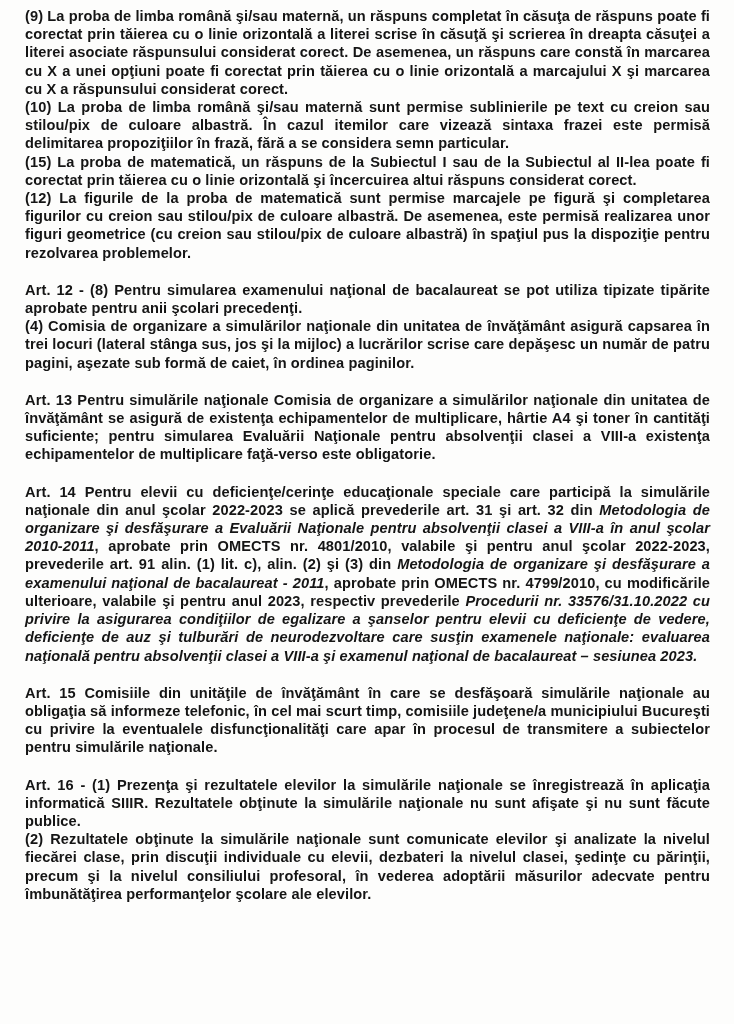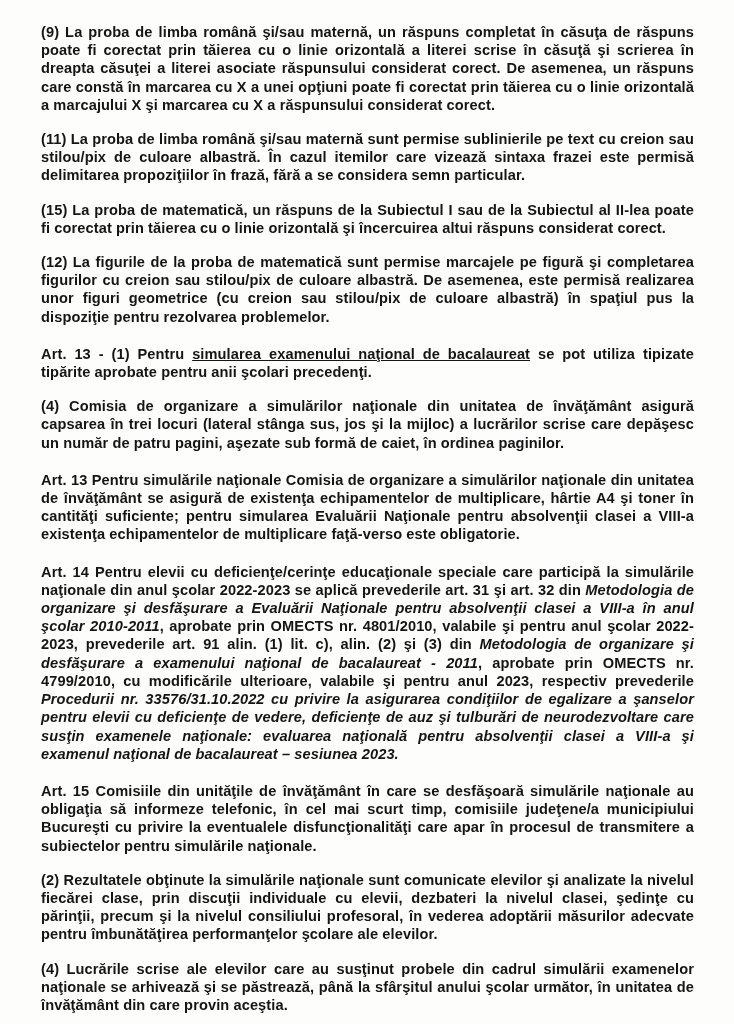--- a/index.html
+++ b/index.html
@@ -15,42 +15,41 @@
     background: #fdfdfc;
     padding: 7px 24px 12px 25px;
     font-family: "Liberation Sans", "DejaVu Sans", sans-serif;
     font-weight: bold;
     font-size: 14.6px;
     line-height: 18.2px;
     color: #151515;
     letter-spacing: 0.1px;
   }
   .para {
-    margin: 16px;
+    margin: 0;
     text-align: justify;
     text-justify: inter-word;
   }
   .para.space-before {
     margin-top: 19px;
   }
   .run-italic {
     font-style: italic;
   }
   .run-underline {
-    text-decoration: underline;
   }
 </style>
 </head>
 <body>
 
 <div class="page" id="doc-root">
     <p class="para"><span>(9) La proba de limba română şi/sau maternă, un răspuns completat în căsuţa de răspuns poate fi corectat prin tăierea cu o linie orizontală a literei scrise în căsuţă şi scrierea în dreapta căsuţei a literei asociate răspunsului considerat corect. De asemenea, un răspuns care constă în marcarea cu X a unei opţiuni poate fi corectat prin tăierea cu o linie orizontală a marcajului X şi marcarea cu X a răspunsului considerat corect.</span></p>
-    <p class="para"><span>(11) La proba de limba română şi/sau maternă sunt permise sublinierile pe text cu creion sau stilou/pix de culoare albastră. În cazul itemilor care vizează sintaxa frazei este permisă delimitarea propoziţiilor în frază, fără a se considera semn particular.</span></p>
+    <p class="para"><span>(10) La proba de limba română şi/sau maternă sunt permise sublinierile pe text cu creion sau stilou/pix de culoare albastră. În cazul itemilor care vizează sintaxa frazei este permisă delimitarea propoziţiilor în frază, fără a se considera semn particular.</span></p>
     <p class="para"><span>(15) La proba de matematică, un răspuns de la Subiectul I sau de la Subiectul al II-lea poate fi corectat prin tăierea cu o linie orizontală şi încercuirea altui răspuns considerat corect.</span></p>
     <p class="para"><span>(12) La figurile de la proba de matematică sunt permise marcajele pe figură şi completarea figurilor cu creion sau stilou/pix de culoare albastră. De asemenea, este permisă realizarea unor figuri geometrice (cu creion sau stilou/pix de culoare albastră) în spaţiul pus la dispoziţie pentru rezolvarea problemelor.</span></p>
-    <p class="para space-before"><span>Art. 13 - (1) Pentru </span><span class="run-underline">simularea examenului naţional de bacalaureat</span><span> se pot utiliza tipizate tipărite aprobate pentru anii şcolari precedenţi.</span></p>
+    <p class="para space-before"><span>Art. 12 - (8) Pentru </span><span class="run-underline">simularea examenului naţional de bacalaureat</span><span> se pot utiliza tipizate tipărite aprobate pentru anii şcolari precedenţi.</span></p>
     <p class="para"><span>(4) Comisia de organizare a simulărilor naţionale din unitatea de învăţământ asigură capsarea în trei locuri (lateral stânga sus, jos şi la mijloc) a lucrărilor scrise care depăşesc un număr de patru pagini, aşezate sub formă de caiet, în ordinea paginilor.</span></p>
     <p class="para space-before"><span>Art. 13 Pentru simulările naţionale Comisia de organizare a simulărilor naţionale din unitatea de învăţământ se asigură de existenţa echipamentelor de multiplicare, hârtie A4 şi toner în cantităţi suficiente; pentru simularea Evaluării Naţionale pentru absolvenţii clasei a VIII-a existenţa echipamentelor de multiplicare faţă-verso este obligatorie.</span></p>
     <p class="para space-before"><span>Art. 14 Pentru elevii cu deficienţe/cerinţe educaţionale speciale care participă la simulările naţionale din anul şcolar 2022-2023 se aplică prevederile art. 31 şi art. 32 din </span><span class="run-italic">Metodologia de organizare şi desfăşurare a Evaluării Naţionale pentru absolvenţii clasei a VIII-a în anul şcolar 2010-2011</span><span>, aprobate prin OMECTS nr. 4801/2010, valabile şi pentru anul şcolar 2022-2023, prevederile art. 91 alin. (1) lit. c), alin. (2) şi (3) din </span><span class="run-italic">Metodologia de organizare şi desfăşurare a examenului naţional de bacalaureat - 2011</span><span>, aprobate prin OMECTS nr. 4799/2010, cu modificările ulterioare, valabile şi pentru anul 2023, respectiv prevederile </span><span class="run-italic">Procedurii nr. 33576/31.10.2022 cu privire la asigurarea condiţiilor de egalizare a şanselor pentru elevii cu deficienţe de vedere, deficienţe de auz şi tulburări de neurodezvoltare care susţin examenele naţionale: evaluarea naţională pentru absolvenţii clasei a VIII-a şi examenul naţional de bacalaureat – sesiunea 2023.</span></p>
     <p class="para space-before"><span>Art. 15 Comisiile din unităţile de învăţământ în care se desfăşoară simulările naţionale au obligaţia să informeze telefonic, în cel mai scurt timp, comisiile judeţene/a municipiului Bucureşti cu privire la eventualele disfuncţionalităţi care apar în procesul de transmitere a subiectelor pentru simulările naţionale.</span></p>
+    <p class="para space-before"><span>Art. 16 - (1) Prezenţa şi rezultatele elevilor la simulările naţionale se înregistrează în aplicaţia informatică SIIIR. Rezultatele obţinute la simulările naţionale nu sunt afişate şi nu sunt făcute publice.</span></p>
     <p class="para"><span>(2) Rezultatele obţinute la simulările naţionale sunt comunicate elevilor şi analizate la nivelul fiecărei clase, prin discuţii individuale cu elevii, dezbateri la nivelul clasei, şedinţe cu părinţii, precum şi la nivelul consiliului profesoral, în vederea adoptării măsurilor adecvate pentru îmbunătăţirea performanţelor şcolare ale elevilor.</span></p>
-    <p class="para"><span>(4) Lucrările scrise ale elevilor care au susţinut probele din cadrul simulării examenelor naţionale se arhivează şi se păstrează, până la sfârşitul anului şcolar următor, în unitatea de învăţământ din care provin aceştia.</span></p>
   </div>
 
 </body></html>

